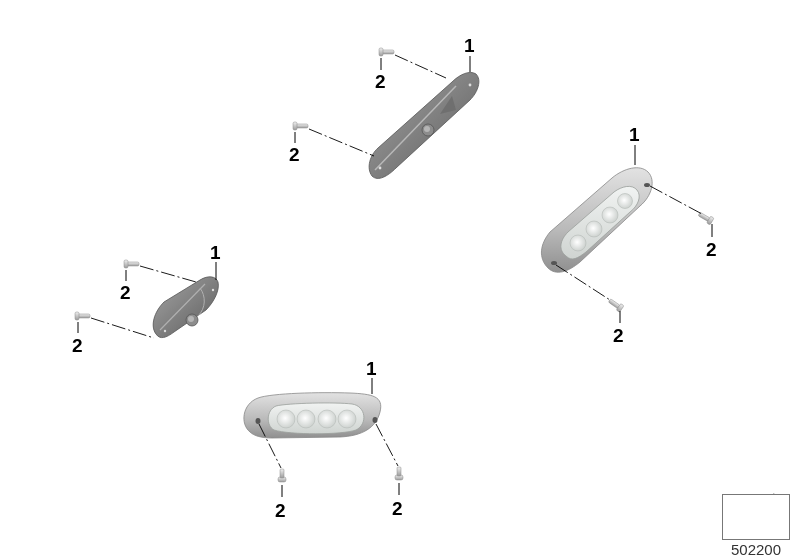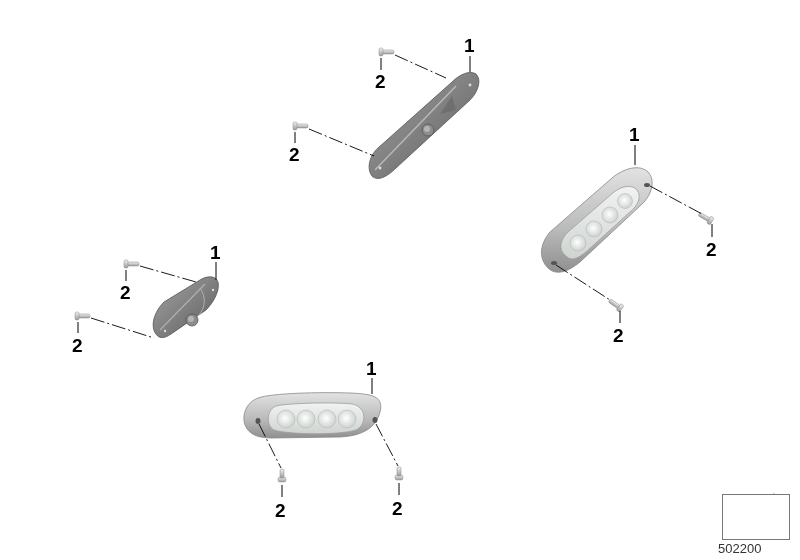--- a/index.html
+++ b/index.html
@@ -1,20 +1,20 @@
 <!DOCTYPE html>
 <html><head>
 <meta charset="utf-8">
 <style>
   html, body { margin:0; padding:0; background:#ffffff; }
   body { width:800px; height:560px; position:relative; overflow:hidden; font-family:"Liberation Sans", sans-serif; }
   #diagram { position:absolute; left:0; top:0; width:800px; height:560px; }
   .callout { position:absolute; font-family:"Liberation Sans", sans-serif; font-weight:bold; font-size:19px; color:#000; line-height:1; }
   .ref-box { position:absolute; left:722px; top:494px; width:66px; height:44px; border:1px solid #777; background:#fff; }
-  .ref-num { position:absolute; left:718px; top:541px; width:76px; font-size:13px; color:#333; font-family:"Liberation Sans", sans-serif; }
+  .ref-num { position:absolute; left:718px; top:541px; width:76px; text-align:center; font-size:15px; color:#333; font-family:"Liberation Sans", sans-serif; }
 </style>
 </head>
 <body>
 
 <svg id="diagram" viewBox="0 0 800 560" xmlns="http://www.w3.org/2000/svg">
   <defs>
     <linearGradient id="darkHousing" x1="0" y1="0" x2="1" y2="1">
       <stop offset="0" stop-color="#a5a5a5"></stop>
       <stop offset="0.5" stop-color="#808080"></stop>
       <stop offset="1" stop-color="#5c5c5c"></stop>

